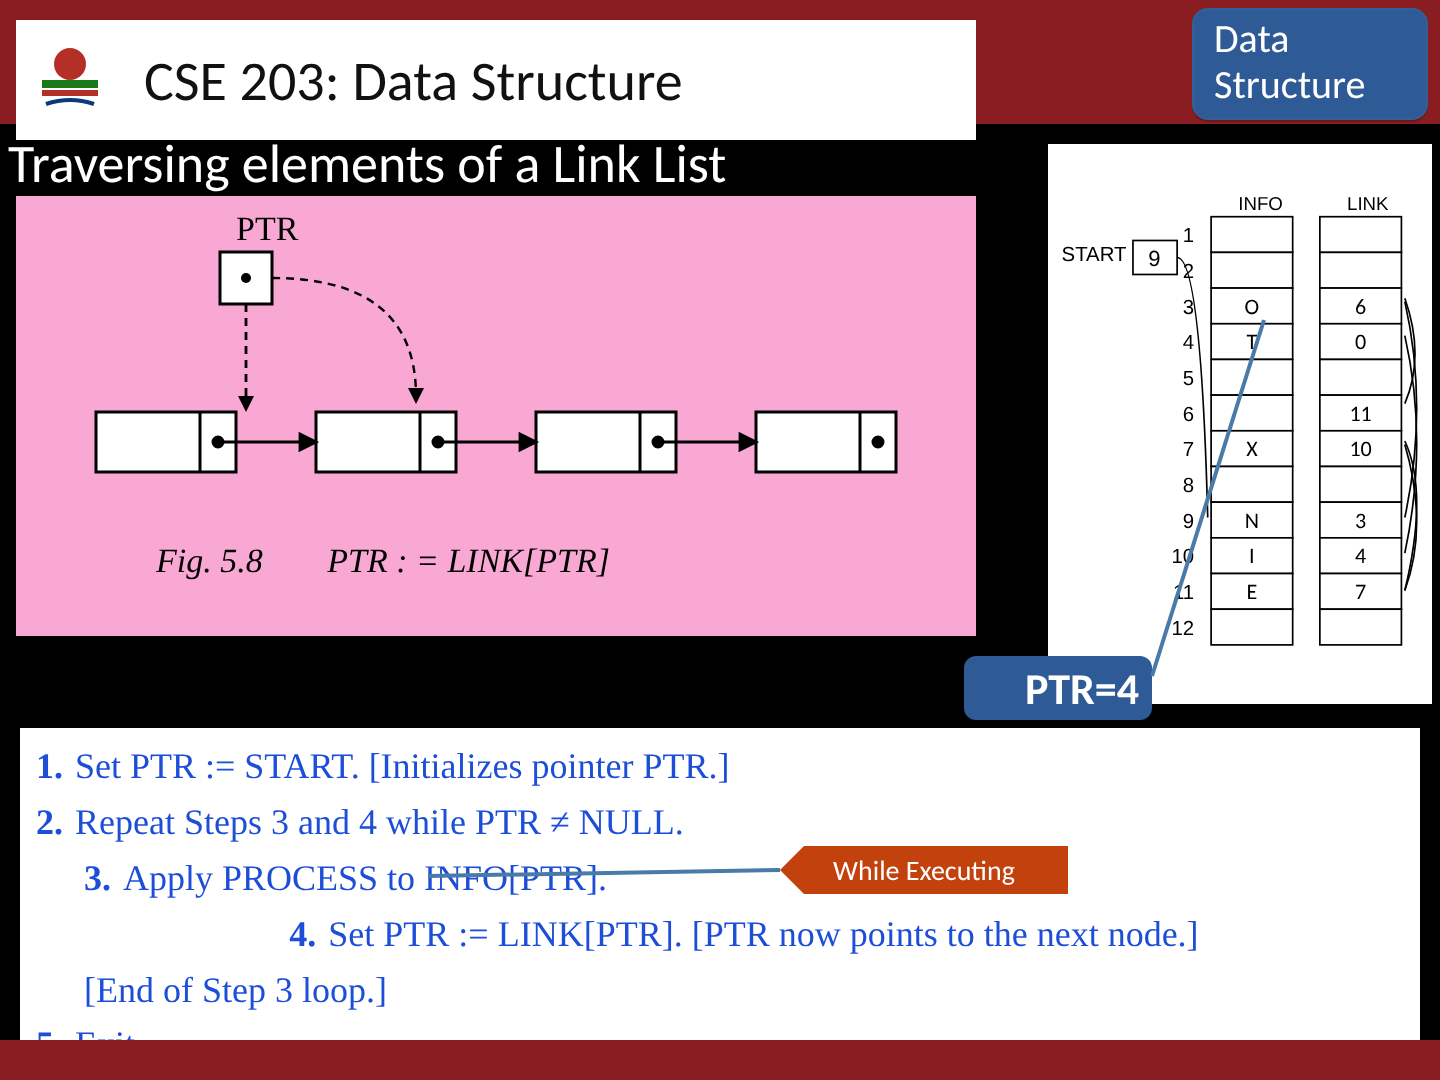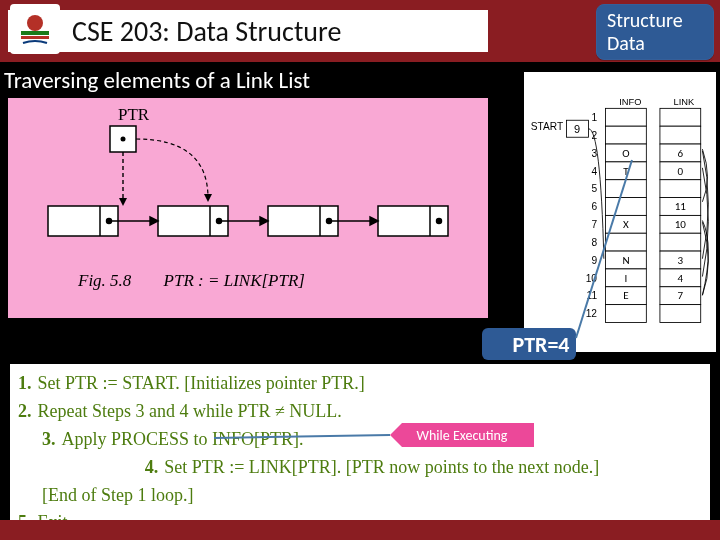--- a/index.html
+++ b/index.html
@@ -14,21 +14,21 @@
   .header {
     background: #8a1d22;
     height: 62px;
     position: relative;
   }
   .title-bar {
     position: absolute;
     left: 8px;
     top: 10px;
     width: 480px;
-    height: 42px;
+    height: 60px;
     background: #fff;
     display: flex;
     align-items: center;
   }
   .logo {
     width: 50px;
     height: 50px;
     margin-left: 2px;
     margin-top: -4px;
     background: #fff;
@@ -55,21 +55,21 @@
     border: 1px solid #355f99;
     border-radius: 8px;
     color: #fff;
     font-size: 20px;
     line-height: 1.15;
     padding: 4px 10px;
     box-shadow: 0 1px 0 rgba(0,0,0,.2);
   }
   .subtitle {
     color: #fff;
-    font-size: 23px;
+    font-size: 27px;
     padding: 4px 0 6px 4px;
   }
   .fig-panel {
     position: absolute;
     left: 8px;
     top: 98px;
     width: 480px;
     height: 220px;
     background: #f9a8d4;
   }
@@ -98,41 +98,41 @@
     align-items: center;
     justify-content: center;
     padding-left: 24px;
   }
   .while-exec {
     position: absolute;
     left: 390px;
     top: 423px;
     width: 144px;
     height: 24px;
-    background: #ec4899;
+    background: #c2410c;
     color: #fff;
     font-size: 14px;
     display: flex;
     align-items: center;
     justify-content: center;
     clip-path: polygon(12px 0, 100% 0, 100% 100%, 12px 100%, 0 50%);
     text-align: right;
   }
   .algo-panel {
     position: absolute;
     left: 10px;
     top: 364px;
     width: 700px;
     height: 160px;
     background: #fff;
     padding: 6px 8px;
     font-family: "Times New Roman", serif;
     font-size: 18px;
     line-height: 1.55;
-    color: #4d7c0f;
+    color: #1d4ed8;
   }
   .algo-panel .step .num { font-weight: 700; margin-right: 6px; }
   .footer-bar {
     position: absolute;
     left: 0;
     bottom: 0;
     width: 100%;
     height: 20px;
     background: #8a1d22;
   }
@@ -157,22 +157,22 @@
       <svg viewBox="0 0 40 40" width="40" height="40">
         <circle cx="20" cy="14" r="8" fill="#b43027"></circle>
         <rect x="6" y="22" width="28" height="4" fill="#1a7a1a"></rect>
         <rect x="6" y="27" width="28" height="3" fill="#b43027"></rect>
         <path d="M8 34 Q20 30 32 34" stroke="#0a3a7a" stroke-width="2" fill="none"></path>
       </svg>
     </div>
     <div class="course-title">CSE 203: Data Structure</div>
   </div>
   <div class="badge">
+    <div>Data</div>
     <div>Structure</div>
-    <div>Data</div>
   </div>
 </div>
 
 <div class="subtitle">Traversing elements of a Link List</div>
 
 <div class="fig-panel">
   <svg viewBox="0 0 480 220">
 
     <text x="110" y="22" font-family="Times New Roman" font-size="17" id="svg-ptr-label">PTR</text>
     <rect x="102" y="28" width="26" height="26" fill="#fff" stroke="#000" stroke-width="1.5"></rect>
@@ -289,21 +289,21 @@
 
 <div class="ptr-callout">PTR=4</div>
 
 <div class="algo-panel">
   <div id="algo-steps">
       <div class="step"><span class="num">1.</span><span>Set PTR := START. [Initializes pointer PTR.]</span></div>
       <div class="step"><span class="num">2.</span><span>Repeat Steps 3 and 4 while PTR ≠ NULL.</span></div>
       <div class="step" style="padding-left: 24px;"><span class="num">3.</span><span>Apply PROCESS to INFO[PTR].</span></div>
       <div class="step" style="padding-left: 24px; text-align: center;"><span class="num">4.</span><span>Set PTR := LINK[PTR]. [PTR now points to the next node.]</span></div>
     </div>
-  <div class="step" style="padding-left:24px;">[End of Step 1 loop.]</div>
+  <div class="step" style="padding-left:24px;">[End of Step 3 loop.]</div>
   <div class="step">
     <span class="num">5.</span><span>Exit.</span>
   </div>
 </div>
 
 <div class="while-exec">While Executing</div>
 
 <svg class="overlay-lines">
   <line x1="576" y1="338" x2="632" y2="160" stroke="#4a7aa8" stroke-width="2"></line>
   <line x1="390" y1="435" x2="214" y2="438" stroke="#4a7aa8" stroke-width="2"></line>

